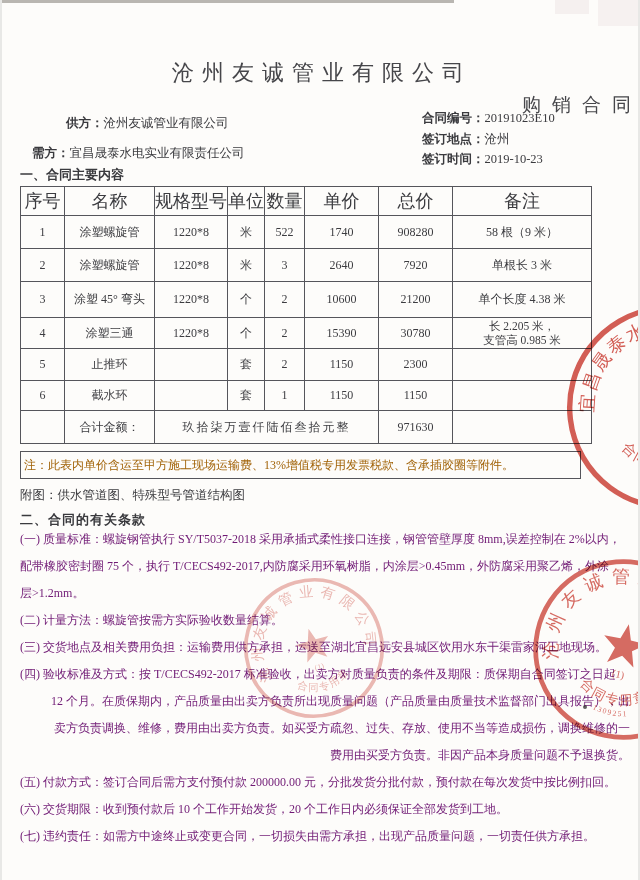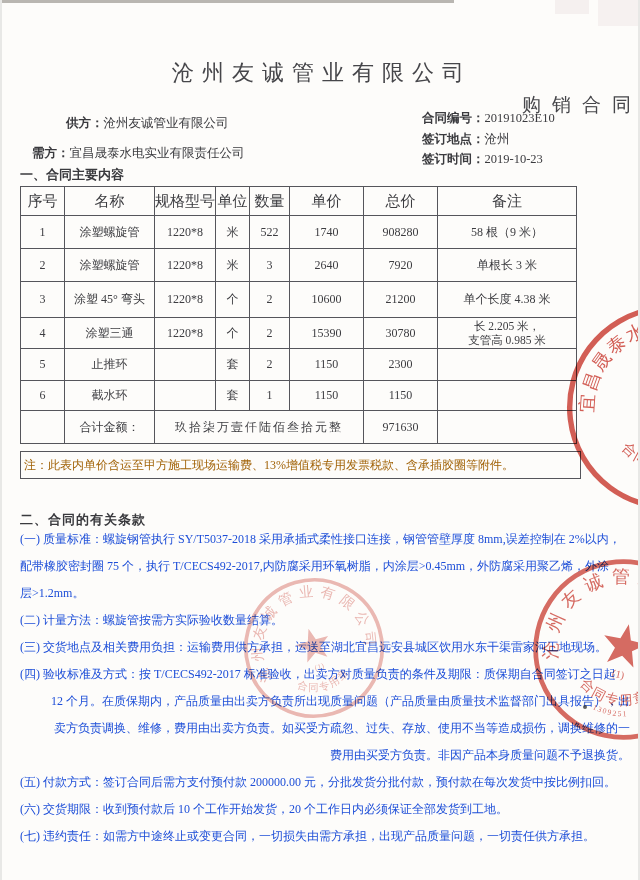--- a/index.html
+++ b/index.html
@@ -28,31 +28,31 @@
   #sign-date-row{left:420px;top:151px;}
 
   .sec-heading{position:absolute;font-size:13px;font-weight:700;white-space:nowrap;color:#3a3a3e;}
   #sec1{left:18px;top:166px;}
   #sec2{left:18px;top:511px;letter-spacing:1px;}
 
   table.items{position:absolute;left:18px;top:186px;border-collapse:collapse;table-layout:fixed;
     font-size:12px;color:#3c3c40;}
   table.items td,table.items th{border:1px solid #55555b;text-align:center;vertical-align:middle;
     padding:0;font-weight:normal;overflow:hidden;white-space:nowrap;}
-  table.items th{font-size:15px;margin-left:20px;}
+  table.items th{font-size:18px;margin-left:20px;}
   .remark2line{font-size:11.5px;line-height:14px;}
   .amount-cn{letter-spacing:2px;}
 
   .note-box{position:absolute;left:18px;top:451px;width:556px;height:26px;
     border:1px solid #55555b;font-size:12px;line-height:26px;padding-left:3px;
     white-space:nowrap;color:#a16207;}
   .attachment{position:absolute;left:18px;top:487px;font-size:12.5px;white-space:nowrap;}
 
   .clauses{position:absolute;left:18px;top:526px;width:610px;}
-  .cl{height:27px;line-height:27px;font-size:12px;white-space:nowrap;color:#1d4ed8;}
+  .cl{height:27px;line-height:27px;font-size:12px;white-space:nowrap;color:#701a75;}
   .cl.indent{padding-left:30px;text-align:right;}
 
   .stamp{position:absolute;pointer-events:none;mix-blend-mode:multiply;}
   #stamp-buyer{left:559px;top:299px;color:#cb3b32;opacity:.82;transform:rotate(15deg);}
   #stamp-seller-light{left:238px;top:574px;color:#da7a72;opacity:.52;transform:rotate(-16deg);}
   #stamp-seller{left:526px;top:554px;color:#cc4238;opacity:.78;transform:rotate(12deg);}
   .stamp text{fill:currentColor;font-family:"Liberation Serif","DejaVu Serif",serif;}
 </style>
 </head>
 <body>
@@ -163,20 +163,21 @@
       <td></td>
       <td>合计金额：</td>
       <td colspan="4" class="amount-cn">玖拾柒万壹仟陆佰叁拾元整</td>
       <td>971630</td>
       <td></td>
     </tr>
   </tbody>
     </table>
 
   <div class="note-box">注：此表内单价含运至甲方施工现场运输费、13%增值税专用发票税款、含承插胶圈等附件。</div>
+  <div class="attachment">附图：供水管道图、特殊型号管道结构图</div>
 
   <div class="sec-heading" id="sec2">二、合同的有关条款</div>
 
   <div class="clauses">
     <div class="cl">(一) 质量标准：螺旋钢管执行 SY/T5037-2018 采用承插式柔性接口连接，钢管管壁厚度 8mm,误差控制在 2%以内，</div>
     <div class="cl">配带橡胶密封圈 75 个，执行 T/CECS492-2017,内防腐采用环氧树脂，内涂层&gt;0.45mm，外防腐采用聚乙烯，外涂</div>
     <div class="cl">层&gt;1.2mm。</div>
     <div class="cl">(二) 计量方法：螺旋管按需方实际验收数量结算。</div>
     <div class="cl">(三) 交货地点及相关费用负担：运输费用供方承担，运送至湖北宜昌远安县城区饮用水东干渠雷家河工地现场。</div>
     <div class="cl">(四) 验收标准及方式：按 T/CECS492-2017 标准验收，出卖方对质量负责的条件及期限：质保期自合同签订之日起</div>

